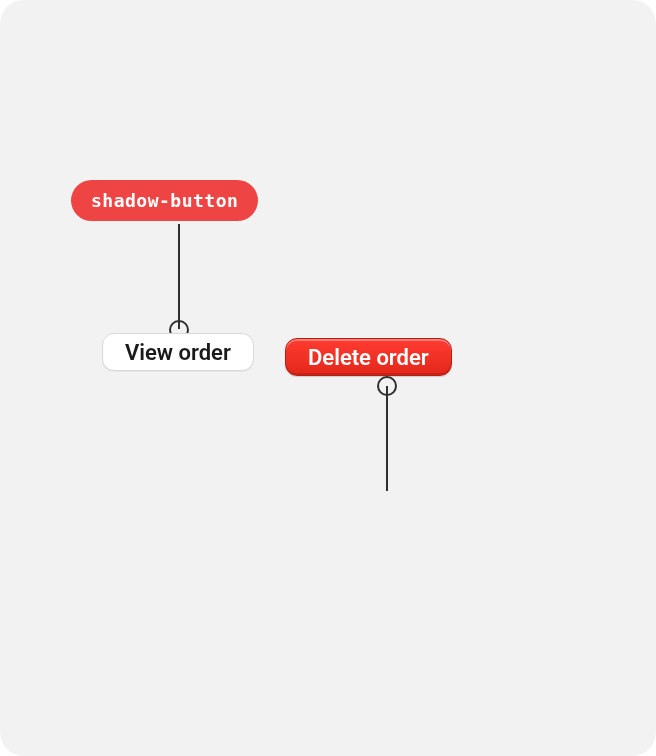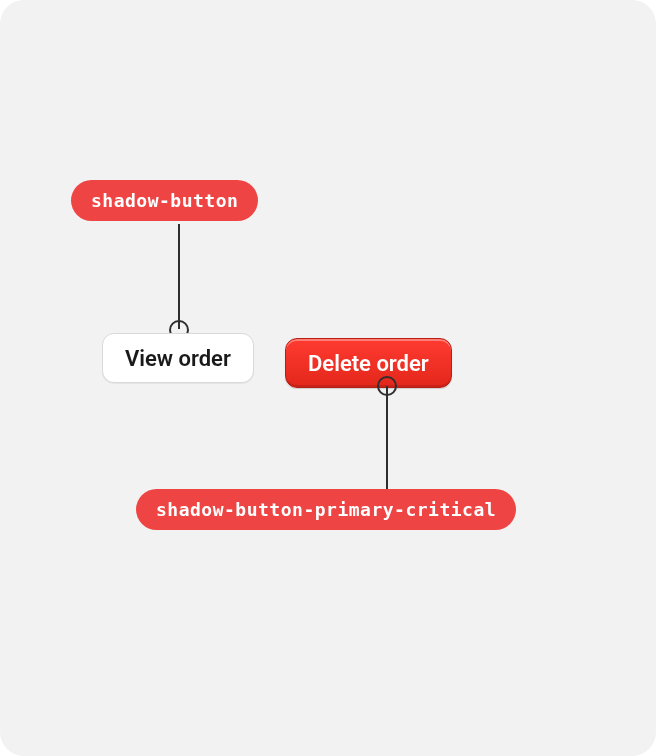--- a/index.html
+++ b/index.html
@@ -25,21 +25,21 @@
     letter-spacing: 0.5px;
     padding: 10px 20px;
     border-radius: 999px;
     white-space: nowrap;
   }
   .btn {
     position: absolute;
     display: inline-flex;
     align-items: center;
     justify-content: center;
-    height: 50px;
+    height: 38px;
     padding: 0 22px;
     border-radius: 12px;
     font-size: 22px;
     font-weight: 600;
     white-space: nowrap;
   }
   .btn-default {
     background: #ffffff;
     color: #1a1a1a;
     border: 1px solid #d9d9d9;
@@ -94,15 +94,14 @@
     <span>View order</span>
   </div>
 
   <div id="btn-delete" class="btn btn-critical">
     <span>Delete order</span>
   </div>
 
   <div id="dot-bottom" class="connector-dot"></div>
   <div id="conn-bottom" class="connector"></div>
 
-  <div id="label-bottom" class="token-label">shadow-button-primary-critical</div>
 
 </div>
 
 </body></html>

